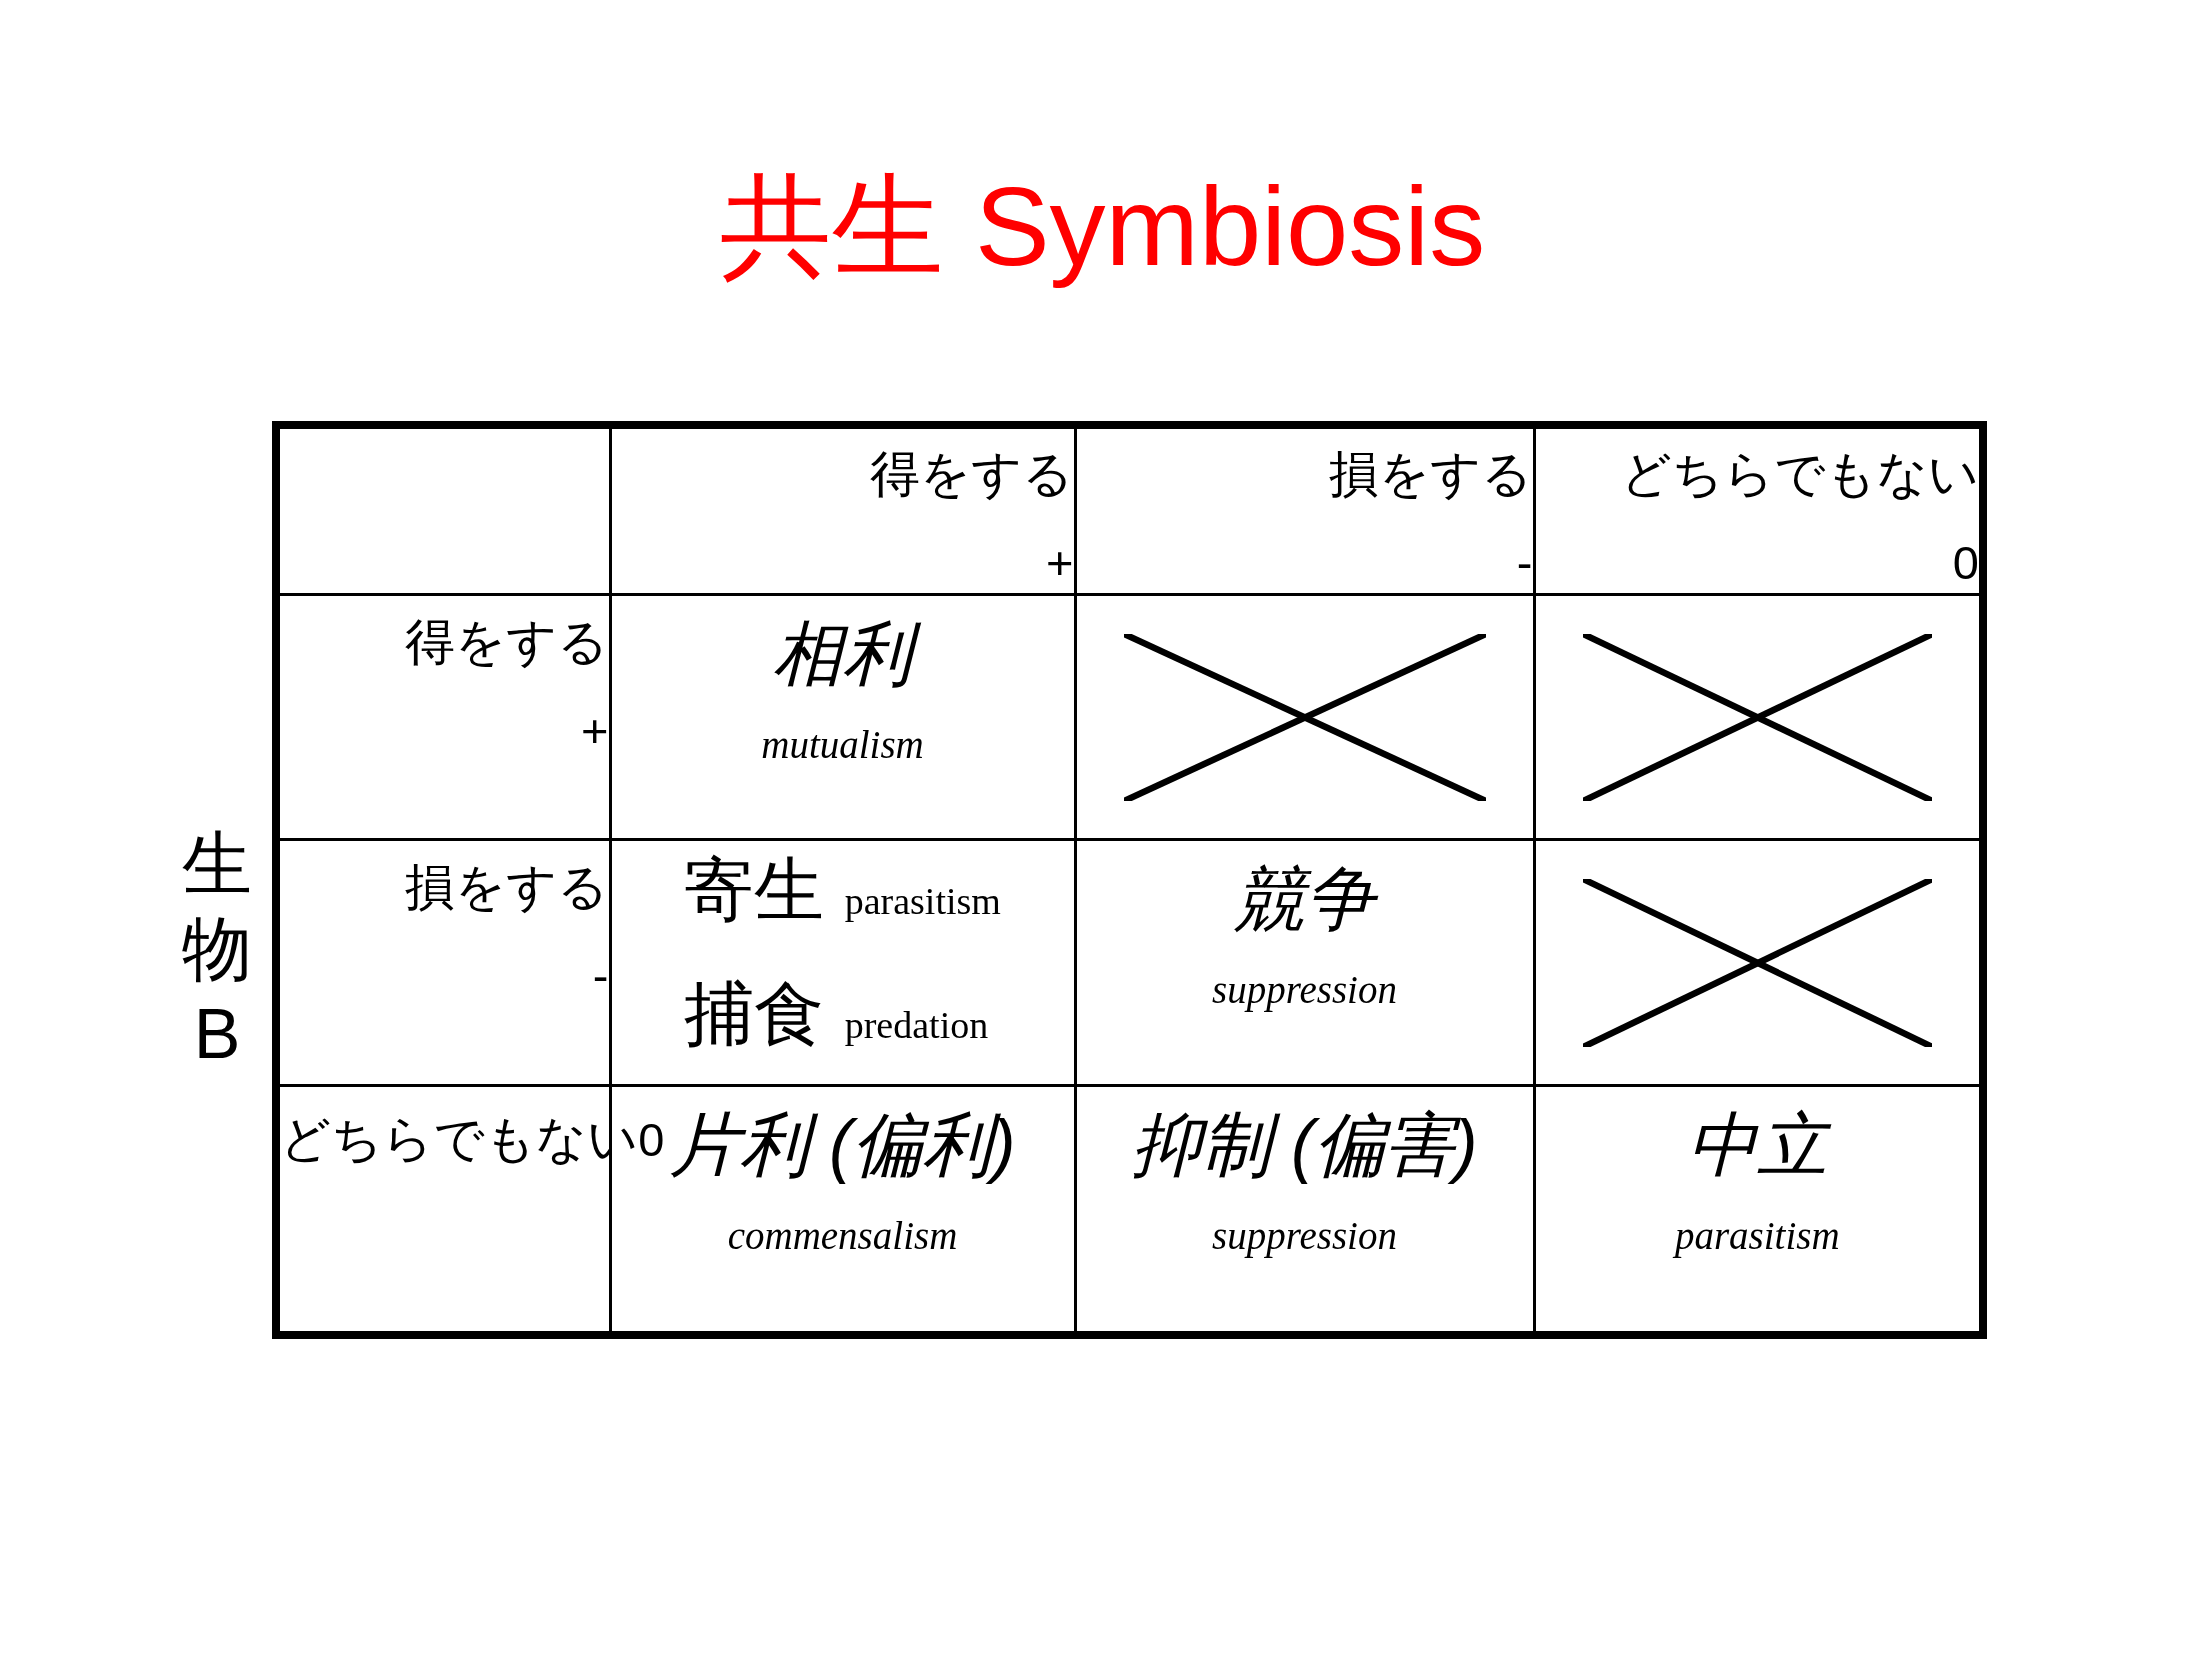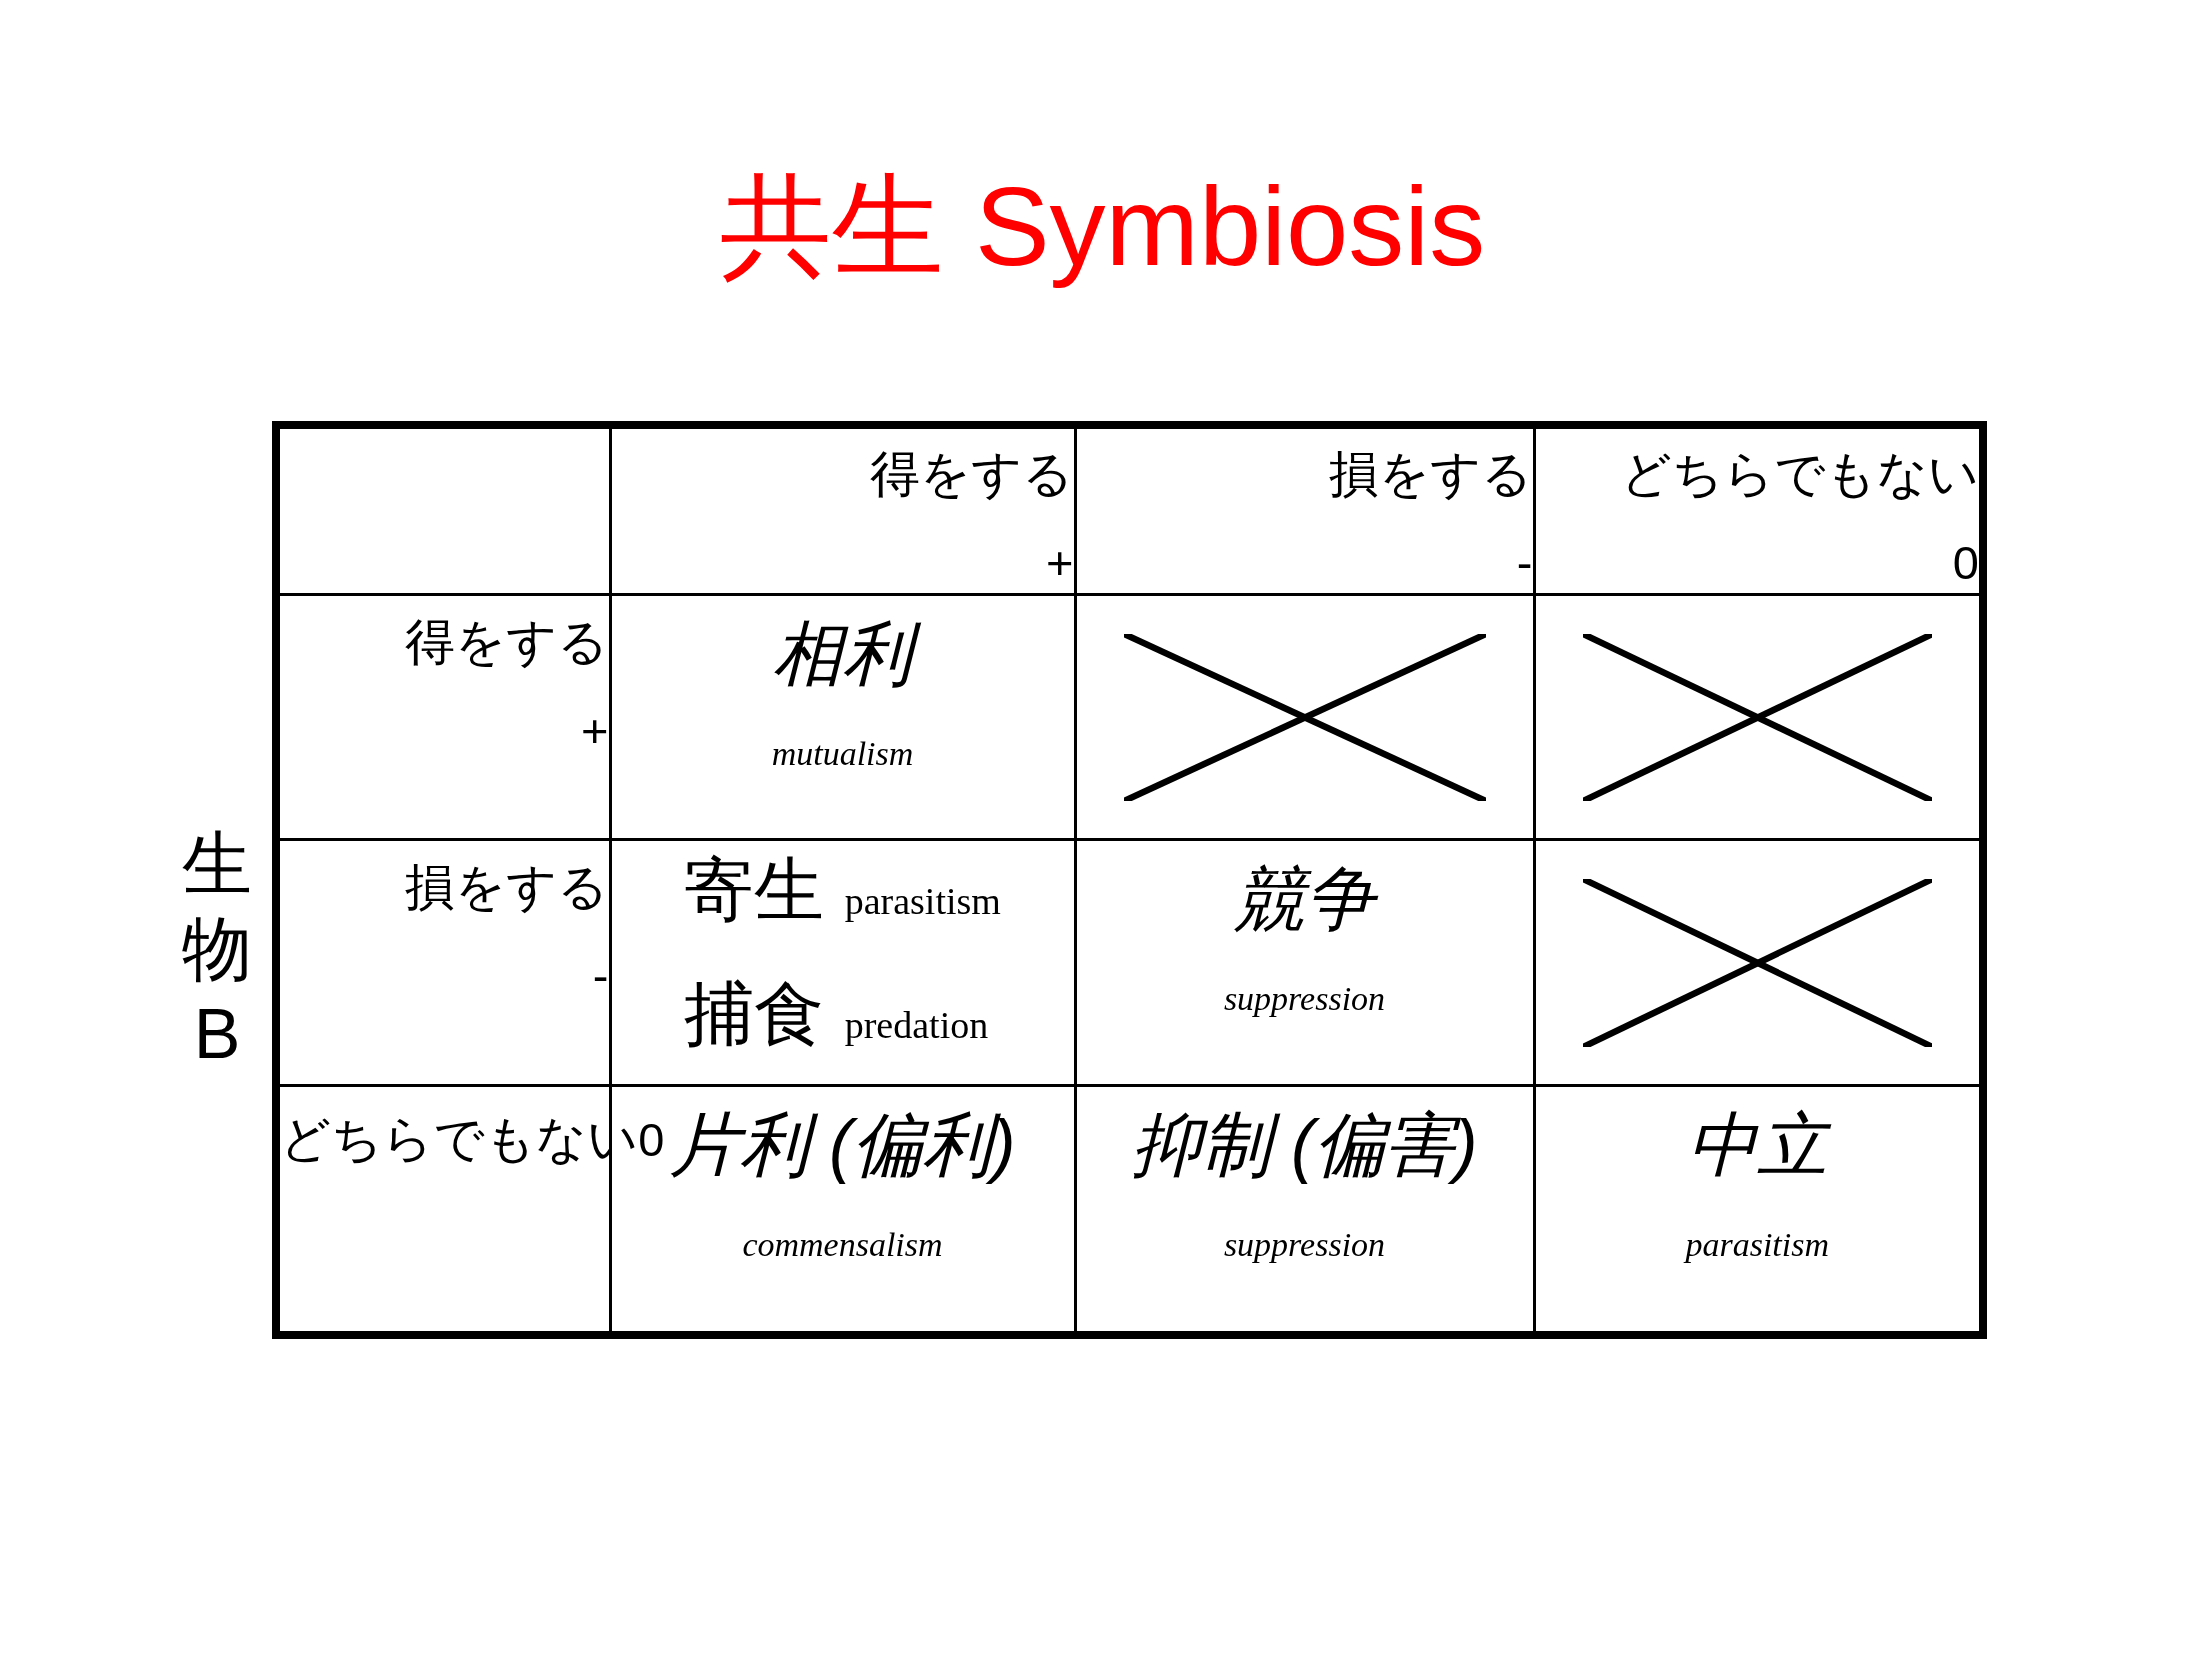--- a/index.html
+++ b/index.html
@@ -35,21 +35,21 @@
   .colhdr, .rowhdr { display:flex; flex-direction:column; align-items:flex-end; padding-top:16px; }
   .rowhdr { padding-top:17.6px; }
   .jp { font-size:50px; line-height:59px; white-space:nowrap; }
   .sign { font-size:47px; line-height:53px; margin-top:32px; }
   .rowhdr-n { display:flex; flex-direction:row; padding-top:11.8px; }
   .rowhdr-n .jp { line-height:83px; }
   .sign0 { font-size:47px; line-height:83px; }
 
   .dc { display:flex; flex-direction:column; align-items:center; padding-top:19px;font-style:italic; }
   .jp-big { font-size:70px; line-height:78px; font-weight:500; white-space:nowrap; }
-  .en { font-family:"Liberation Serif", serif; font-size:34px; line-height:59px; margin-top:31px; white-space:nowrap; }
+  .en { font-family:"Liberation Serif", serif; font-size:39px; line-height:59px; margin-top:22px; white-space:nowrap; }
 
   .dcp { display:flex; flex-direction:column; padding-top:10.3px; width:fit-content; margin:0 auto; }
   .pairline { white-space:nowrap; line-height:78px; }
   .pairline + .pairline { margin-top:26px; }
   .eninline { font-family:"Liberation Serif", serif; font-size:38px; margin-left:20.6px; }
 
   td.x-cell { position:relative; }
   td.x-cell svg {
     position:absolute; left:47px; top:38px;
     width:calc(100% - 94px); height:calc(100% - 75px);

